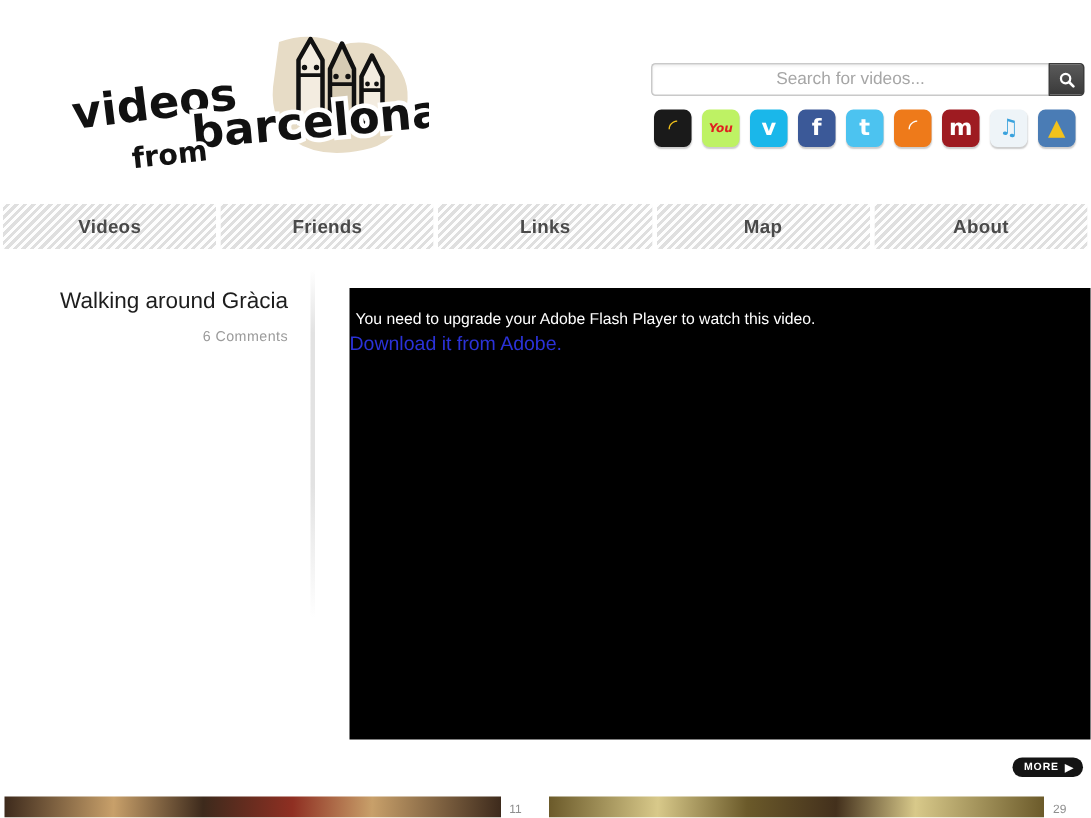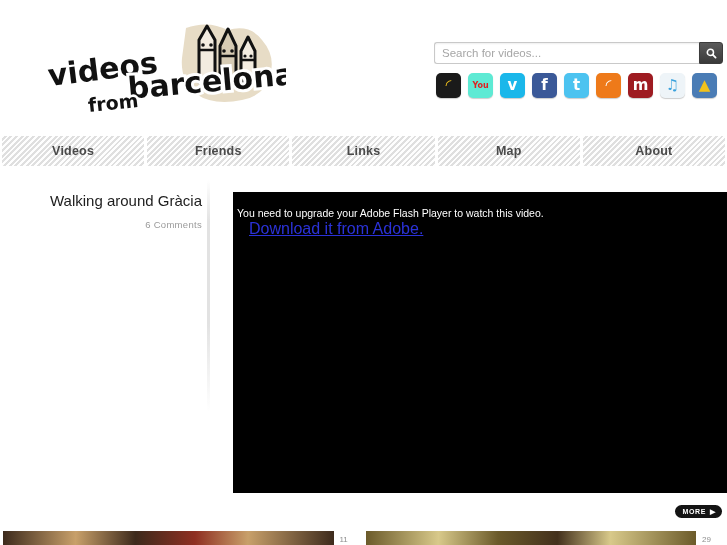--- a/index.html
+++ b/index.html
@@ -47,20 +47,21 @@
     border-right: none;
     border-radius: 3px 0 0 3px;
     background: #fff;
     font-family: "Liberation Sans", sans-serif;
     font-size: 11.5px;
     color: #555;
     padding: 0 7px;
     outline: none;
     box-sizing: border-box;
     box-shadow: inset 0 1px 2px rgba(0,0,0,.07);
+    text-align: center;
   }
   .search-input::placeholder { color: #a6a6a6; }
   .search-button {
     width: 24px;
     border: 1px solid #3c3c3c;
     border-radius: 0 3px 3px 0;
     background: linear-gradient(#5a5a5a, #3a3a3a);
     display: flex;
     align-items: center;
     justify-content: center;
@@ -134,21 +135,21 @@
     height: 320px;
   }
 
   .sidebar {
     position: absolute;
     left: 0;
     top: 0;
     width: 210px;
     height: 232px;
     text-align: right;
-    padding-right: 8px;
+    padding-right: 18px;
     box-sizing: border-box;
   }
   .sidebar::after {
     content: "";
     position: absolute;
     right: 0;
     top: 0;
     width: 3px;
     height: 232px;
     background: linear-gradient(to bottom,
@@ -189,24 +190,23 @@
   }
   .player-msg {
     color: #fff;
     font-size: 10.5px;
     padding: 14px 0 0 4px;
     line-height: 1.35;
   }
   .player-link {
     display: inline-block;
     color: #2b32d8;
-    font-size: 16px;
-    text-decoration: underline;
-    cursor: pointer;
-    margin-left: 16px;
+    font-size: 13px;
+    cursor: pointer;
+    margin-left: 0;
   }
 
   
   .more-button {
     position: absolute;
     right: 5px;
     top: 505px;
     height: 13px;
     padding: 0 6px 0 8px;
     border-radius: 7px;
@@ -302,21 +302,21 @@
           <line x1="6.7" y1="6.7" x2="9.6" y2="9.6" stroke="#fff" stroke-width="1.8" stroke-linecap="round"></line>
         </svg>
       </span>
     </button>
   </div>
 
   <div class="social-row">
       <div class="social-icon" style="background: rgb(26, 26, 26);">
         <span class="si-glyph" style="color: rgb(242, 194, 28); font-size: 15px;">◜</span>
       </div>
-      <div class="social-icon" style="background: #5eead4;">
+      <div class="social-icon" style="background: #bef264; font-style: italic;">
         <span class="si-glyph" style="color: rgb(224, 32, 32); font-size: 8px;">You</span>
       </div>
       <div class="social-icon" style="background: rgb(26, 183, 234);">
         <span class="si-glyph" style="color: rgb(255, 255, 255); font-size: 15px;">v</span>
       </div>
       <div class="social-icon" style="background: rgb(59, 89, 152);">
         <span class="si-glyph" style="color: rgb(255, 255, 255); font-size: 15px;">f</span>
       </div>
       <div class="social-icon" style="background: rgb(76, 195, 240);">
         <span class="si-glyph" style="color: rgb(255, 255, 255); font-size: 15px;">t</span>

